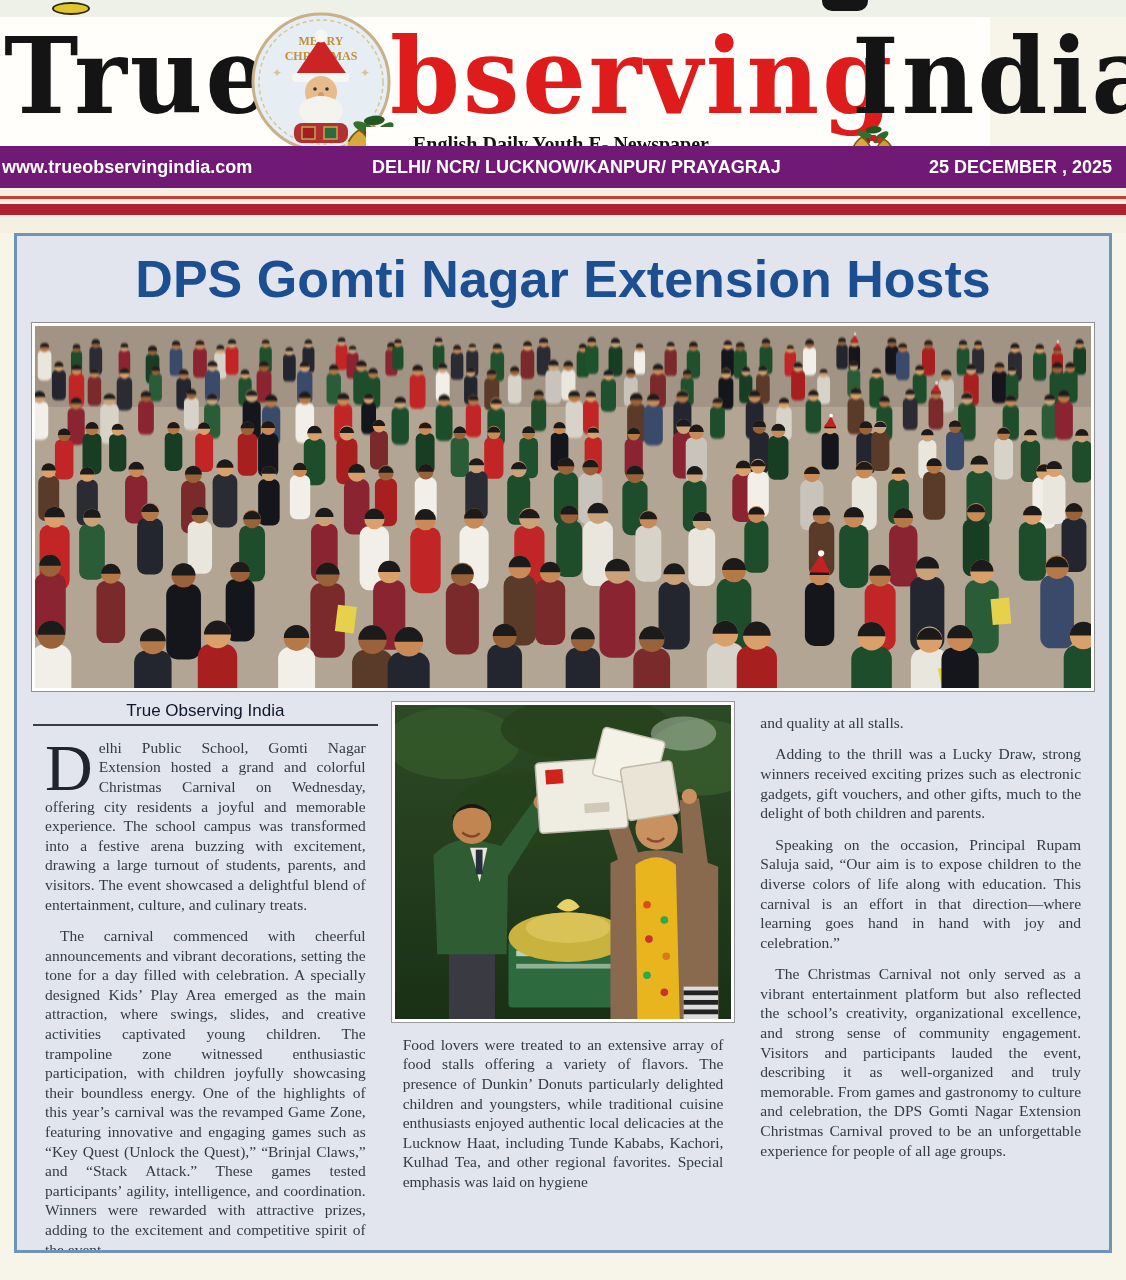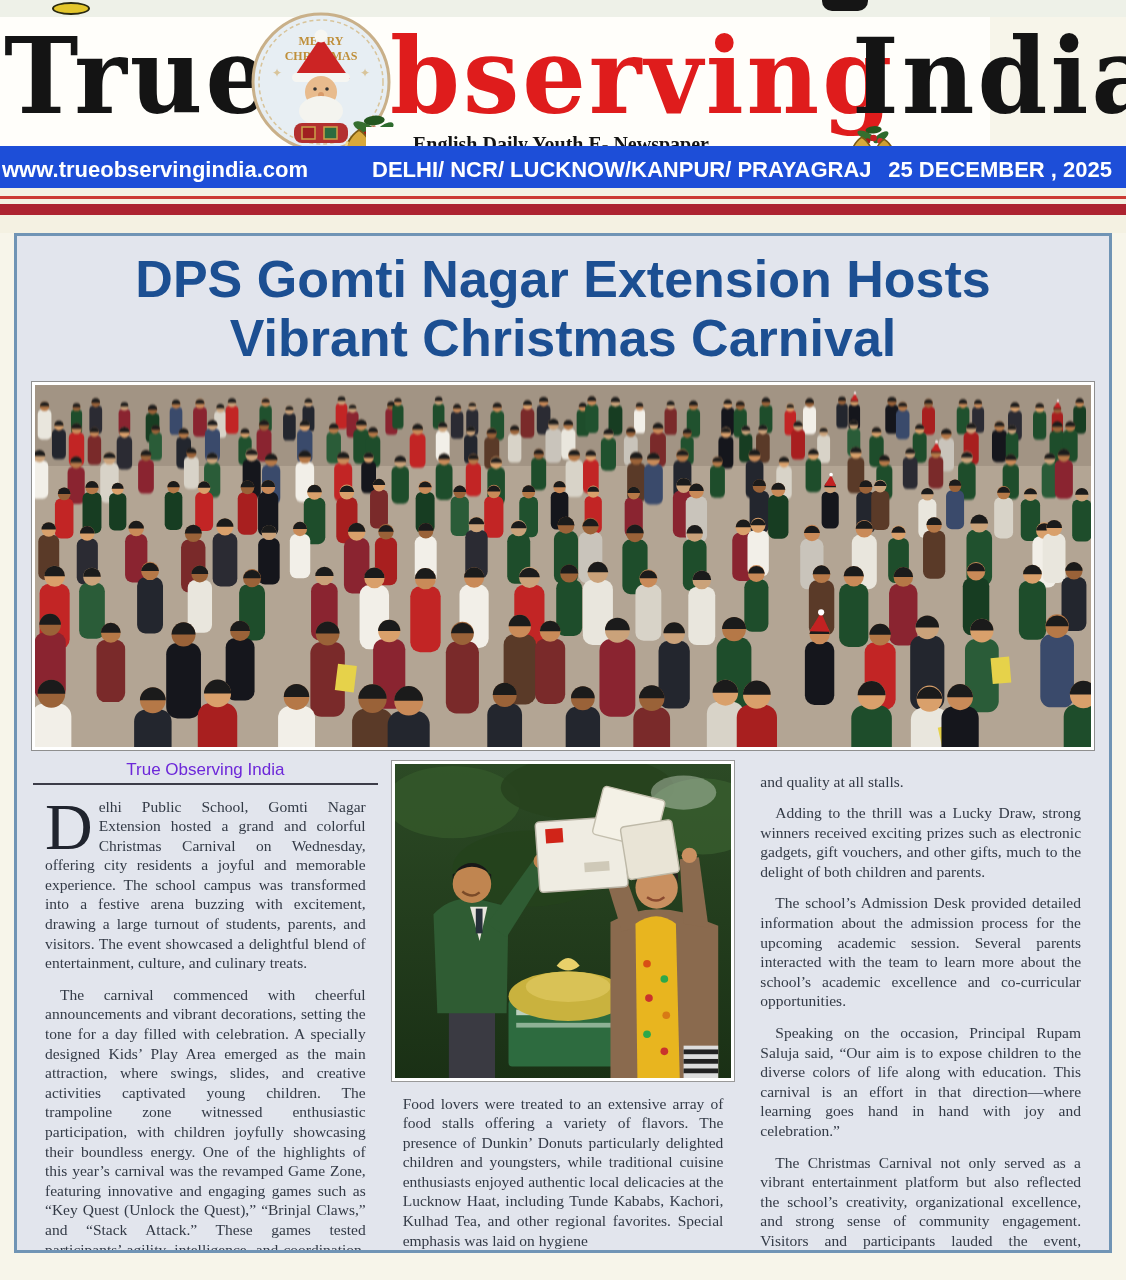--- a/index.html
+++ b/index.html
@@ -20,43 +20,43 @@
 
   .santa-badge{position:absolute;left:250px;top:-6px;width:142px;height:142px;}
   .bells{position:absolute;}
   .bells-left{left:330px;top:92px;width:100px;height:80px;}
   .bells-right{left:840px;top:104px;width:76px;height:62px;}
 
   .tag-rule{position:absolute;left:0;top:129px;width:1126px;height:6px;border-top:2px solid #8e9c90;border-bottom:2px solid #8e9c90;}
   .tagline-box{position:absolute;left:366px;top:110px;width:390px;height:35px;background:#fffefa;display:flex;align-items:center;justify-content:center;}
   .tagline{font-family:"Liberation Serif",serif;font-weight:bold;font-size:20px;color:#141414;white-space:nowrap;}
 
-  .info-bar{position:absolute;left:0;top:146px;width:1126px;height:42px;background:#1d4ed8;color:#fff;
-            font-family:"Liberation Sans",sans-serif;font-weight:bold;font-size:22px;}
+  .info-bar{position:absolute;left:0;top:146px;width:1126px;height:42px;background:#701a75;color:#fff;
+            font-family:"Liberation Sans",sans-serif;font-weight:bold;font-size:18px;}
   .info-bar span{position:absolute;top:11px;white-space:nowrap;}
   .ib-site{left:2px;}
   .ib-cities{left:372px;}
   .ib-date{right:14px;}
 
   .stripe-zone{position:absolute;left:0;top:188px;width:1126px;height:45px;background:#f4f1e2;}
   .stripe-thin{position:absolute;left:0;top:8px;width:1126px;height:3px;background:#cc3a33;}
   .stripe-thick{position:absolute;left:0;top:16px;width:1126px;height:11px;background:#ad2330;}
 
   
   .content-box{position:absolute;left:14px;top:233px;width:1098px;height:1020px;box-sizing:border-box;
                border:3px solid #7094b5;background:#e2e5ed;overflow:hidden;}
   .headline{margin-top:14px;text-align:center;color:#1c4f92;font-weight:bold;font-size:52px;line-height:1.13;
             font-family:Liberation Sans, sans-serif;}
   .photo-frame{margin:13px 14px 0 14px;background:#ffffff;border:1px solid #8f8f8f;padding:3px;height:362px;}
   .photo-frame svg{display:block;width:100%;height:100%;}
 
   .cols{display:flex;gap:13px;padding:0 16px;margin-top:9px;}
   .col{flex:1 1 0;min-width:0;}
   .caption{width:100%;box-sizing:border-box;text-align:center;font-family:"Liberation Sans",sans-serif;
-           font-size:17px;color:#6d28d9;padding-bottom:3px;border-bottom:2px solid #3c3c48;margin-bottom:7px;}
+           font-size:17px;color:#0f172a;padding-bottom:3px;border-bottom:2px solid #3c3c48;margin-bottom:7px;}
   .body-text p{margin:12px;font-size:15.5px;line-height:19.6px;text-align:justify;color:#333a46;}
   .body-text p.ind{text-indent:15px;}
   .dropcap{float:left;font-size:66px;line-height:52px;padding:4px 6px 0 0;color:#20242e;font-family:"Liberation Serif",serif;}
   .col2-photo{background:#fff;border:1px solid #999;padding:3px;margin-bottom:11px;}
   .col2-photo svg{display:block;width:100%;height:314px;}
 </style>
 </head>
 <body>
 
 <svg width="0" height="0" style="position:absolute" aria-hidden="true">
@@ -138,21 +138,20 @@
 
   <div class="stripe-zone">
     <div class="stripe-thin"></div>
     <div class="stripe-thick"></div>
   </div>
 </div>
 
 <div class="content-box">
   <div class="headline">
     <div>DPS Gomti Nagar Extension Hosts</div>
-    <div>Vibrant Christmas Carnival</div>
   </div>
 
   <div class="photo-frame">
     <svg id="crowd-svg" viewBox="0 0 1060 358" preserveAspectRatio="none">
         <rect width="1060" height="358" fill="#b3a594"></rect>
         <rect width="1060" height="80" fill="#a29484"></rect>
         <g style="filter:blur(0.8px)">
           <rect x="2.7" y="24.3" width="13.8" height="29.5" rx="4.4" fill="#e9e6dd"></rect>
           <circle cx="9.6" cy="21.0" r="4.8" fill="#b57847"></circle>
           <path d="M4.9,21.0 A4.8,4.8 0 0 1 14.4,21.0 Z" fill="#1b1b1b"></path>
@@ -927,18 +926,17 @@
             <rect x="238" y="62" width="54" height="56" rx="4" fill="#e9e4d6" stroke="#beb9a8" stroke-width="1.5" transform="rotate(-9 265 90)"></rect>
           </g>
         </svg>
       </div>
       <p>Food lovers were treated to an extensive array of food stalls offering a variety of flavors. The presence of Dunkin’ Donuts particularly delighted children and youngsters, while traditional cuisine enthusiasts enjoyed authentic local delicacies at the Lucknow Haat, including Tunde Kababs, Kachori, Kulhad Tea, and other regional favorites. Special emphasis was laid on hygiene</p>
     </div>
 
     <div class="col body-text">
       <p>and quality at all stalls.</p>
       <p class="ind">Adding to the thrill was a Lucky Draw, strong winners received exciting prizes such as electronic gadgets, gift vouchers, and other gifts, much to the delight of both children and parents.</p>
-      <p class="ind">The school’s Admission Desk provided detailed information about the admission process for the upcoming academic session. Several parents interacted with the team to learn more about the school’s academic excellence and co-curricular opportunities.</p>
       <p class="ind">Speaking on the occasion, Principal Rupam Saluja said, “Our aim is to expose children to the diverse colors of life along with education. This carnival is an effort in that direction—where learning goes hand in hand with joy and celebration.”</p>
       <p class="ind">The Christmas Carnival not only served as a vibrant entertainment platform but also reflected the school’s creativity, organizational excellence, and strong sense of community engagement. Visitors and participants lauded the event, describing it as well-organized and truly memorable. From games and gastronomy to culture and celebration, the DPS Gomti Nagar Extension Christmas Carnival proved to be an unforgettable experience for people of all age groups.</p>
     </div>
   </div>
 </div>
 
 </body></html>

